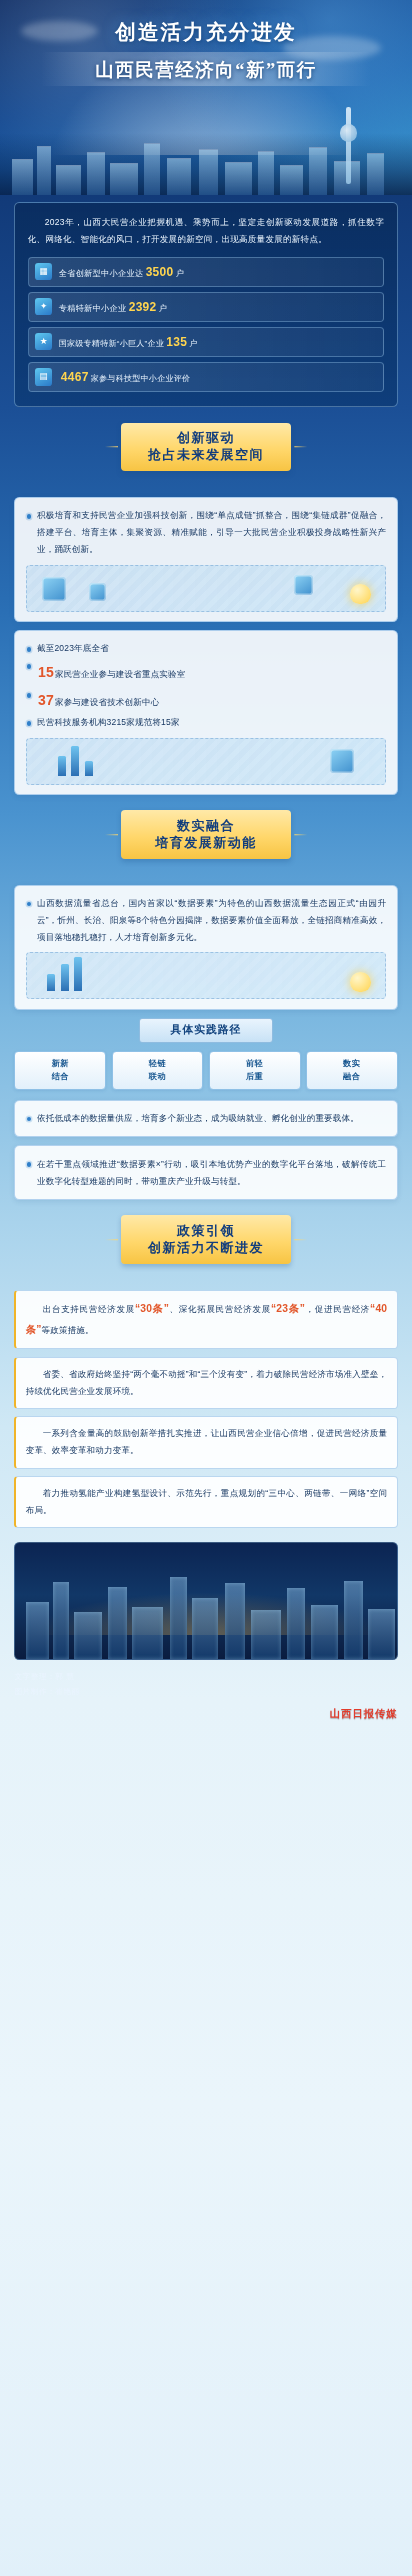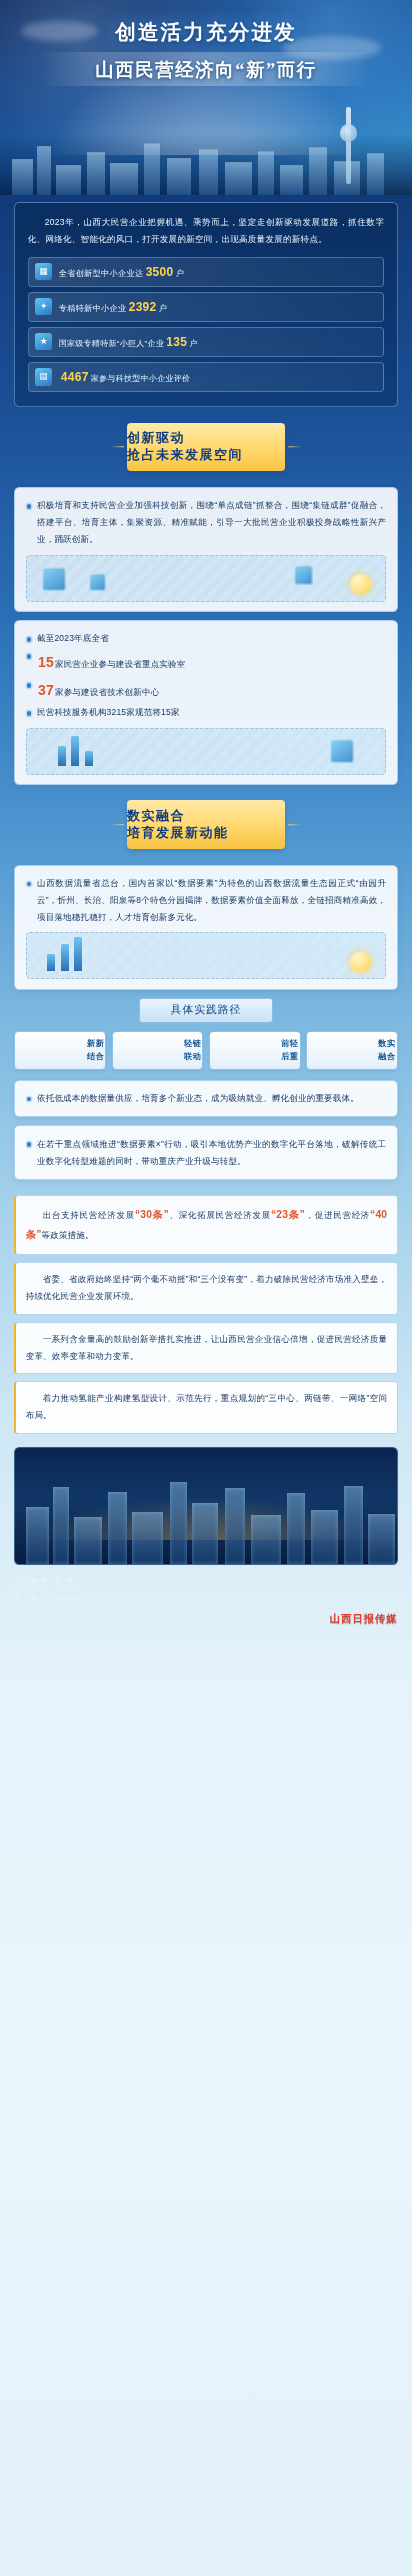--- a/index.html
+++ b/index.html
@@ -135,24 +135,24 @@
     color: #ffd54f;
     font-size: 12px;
     font-weight: bold;
     padding: 0 2.1px;
   }
   .stat-row.wide .stat-text { font-size: 8px; }
 
   
   .section { margin: 15.5px 14.4px 0; }
   .sec-head {
-    margin: 0 auto 16px;
-    width: 158px;
+    margin: 0 auto 26px;
+    width: 170px;
     padding: 6.2px 0 7.2px;
-    text-align: left;
+    text-align: center;
     background: linear-gradient(180deg, #ffe9a8 0%, #ffd76b 55%, #f7c443 100%);
     border-radius: 4.1px;
     box-shadow: 0 2.1px 5.2px rgba(20,70,130,.25);
     position: relative;
   }
   .sec-head:before, .sec-head:after {
     content: "";
     position: absolute; top: 50%; width: 13.4px; height: 1.5px;
     background: linear-gradient(90deg, rgba(255,215,107,0), #ffd76b);
     transform: translateY(-50%);
@@ -231,37 +231,37 @@
   
   .sub-head {
     margin: 3.1px auto 8.2px;
     width: 134px;
     text-align: center;
     padding: 4.6px 0;
     border-radius: 3.1px;
     background: linear-gradient(180deg, #e9f4fd, #c8e2f6);
     border: 0.5px solid #8fbce0;
     font-size: 10.8px;
-    font-weight: normal;
+    font-weight: bold;
     color: #14457f;
     letter-spacing: 1px;
   }
   .pill-row {
     display: flex;
     gap: 5.2px;
     justify-content: space-between;
     margin-bottom: 9.3px;
   }
   .pill {
     flex: 1 1 0;
     background: linear-gradient(180deg, #ffffff, #e2f0fb);
     border: 0.5px solid #8ec0e6;
     border-radius: 4.1px;
     padding: 6.2px 1px;
-    text-align: right;
+    text-align: center;
     color: #16558f;
     font-size: 8.2px;
     font-weight: bold;
     line-height: 1.5;
     letter-spacing: 0.5px;
     box-shadow: 0 1px 3.1px rgba(40,100,160,.14);
   }
 
   
   .policy {
@@ -459,20 +459,24 @@
     <div class="card">
       <div class="bullet">依托低成本的数据量供应，培育多个新业态，成为吸纳就业、孵化创业的重要载体。</div>
     </div>
 
     <div class="card">
       <div class="bullet">在若干重点领域推进“数据要素×”行动，吸引本地优势产业的数字化平台落地，破解传统工业数字化转型难题的同时，带动重庆产业升级与转型。</div>
     </div>
   </div>
 
   <div class="section">
+    <div class="sec-head">
+      <span class="l1">政策引领</span>
+      <span class="l2">创新活力不断进发</span>
+    </div>
 
     <div class="policy">
       <span>出台支持民营经济发展</span><span class="num">“30条”</span><span>、深化拓展民营经济发展</span><span class="num">“23条”</span><span>，促进民营经济</span><span class="num">“40条”</span><span>等政策措施。</span>
     </div>
 
     <div class="policy">省委、省政府始终坚持“两个毫不动摇”和“三个没有变”，着力破除民营经济市场准入壁垒，持续优化民营企业发展环境。</div>
     <div class="policy">一系列含金量高的鼓励创新举措扎实推进，让山西民营企业信心倍增，促进民营经济质量变革、效率变革和动力变革。</div>
     <div class="policy">着力推动氢能产业构建氢型设计、示范先行，重点规划的“三中心、两链带、一网络”空间布局。</div>
   </div>
 

